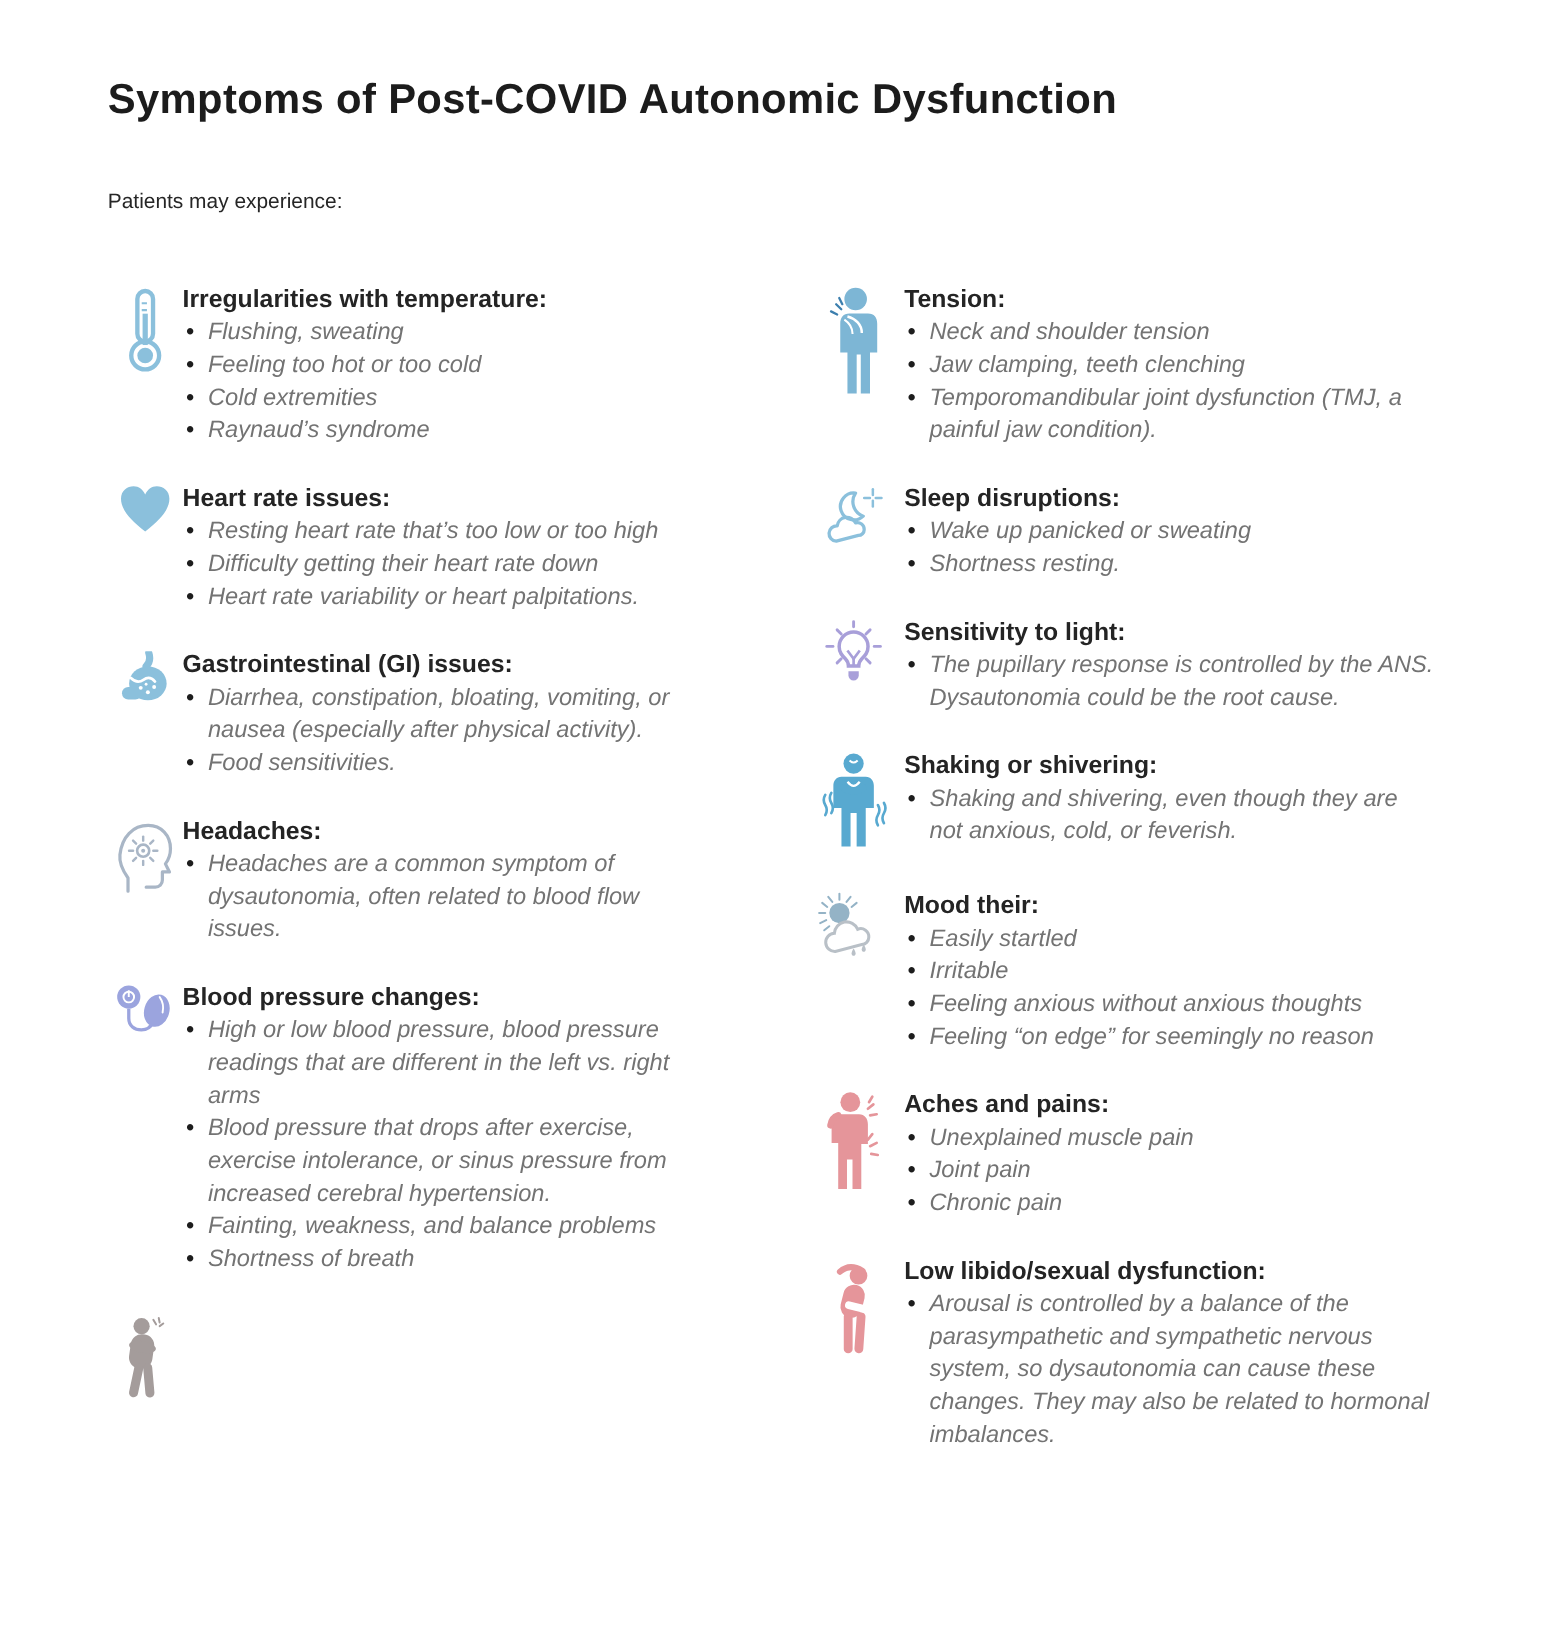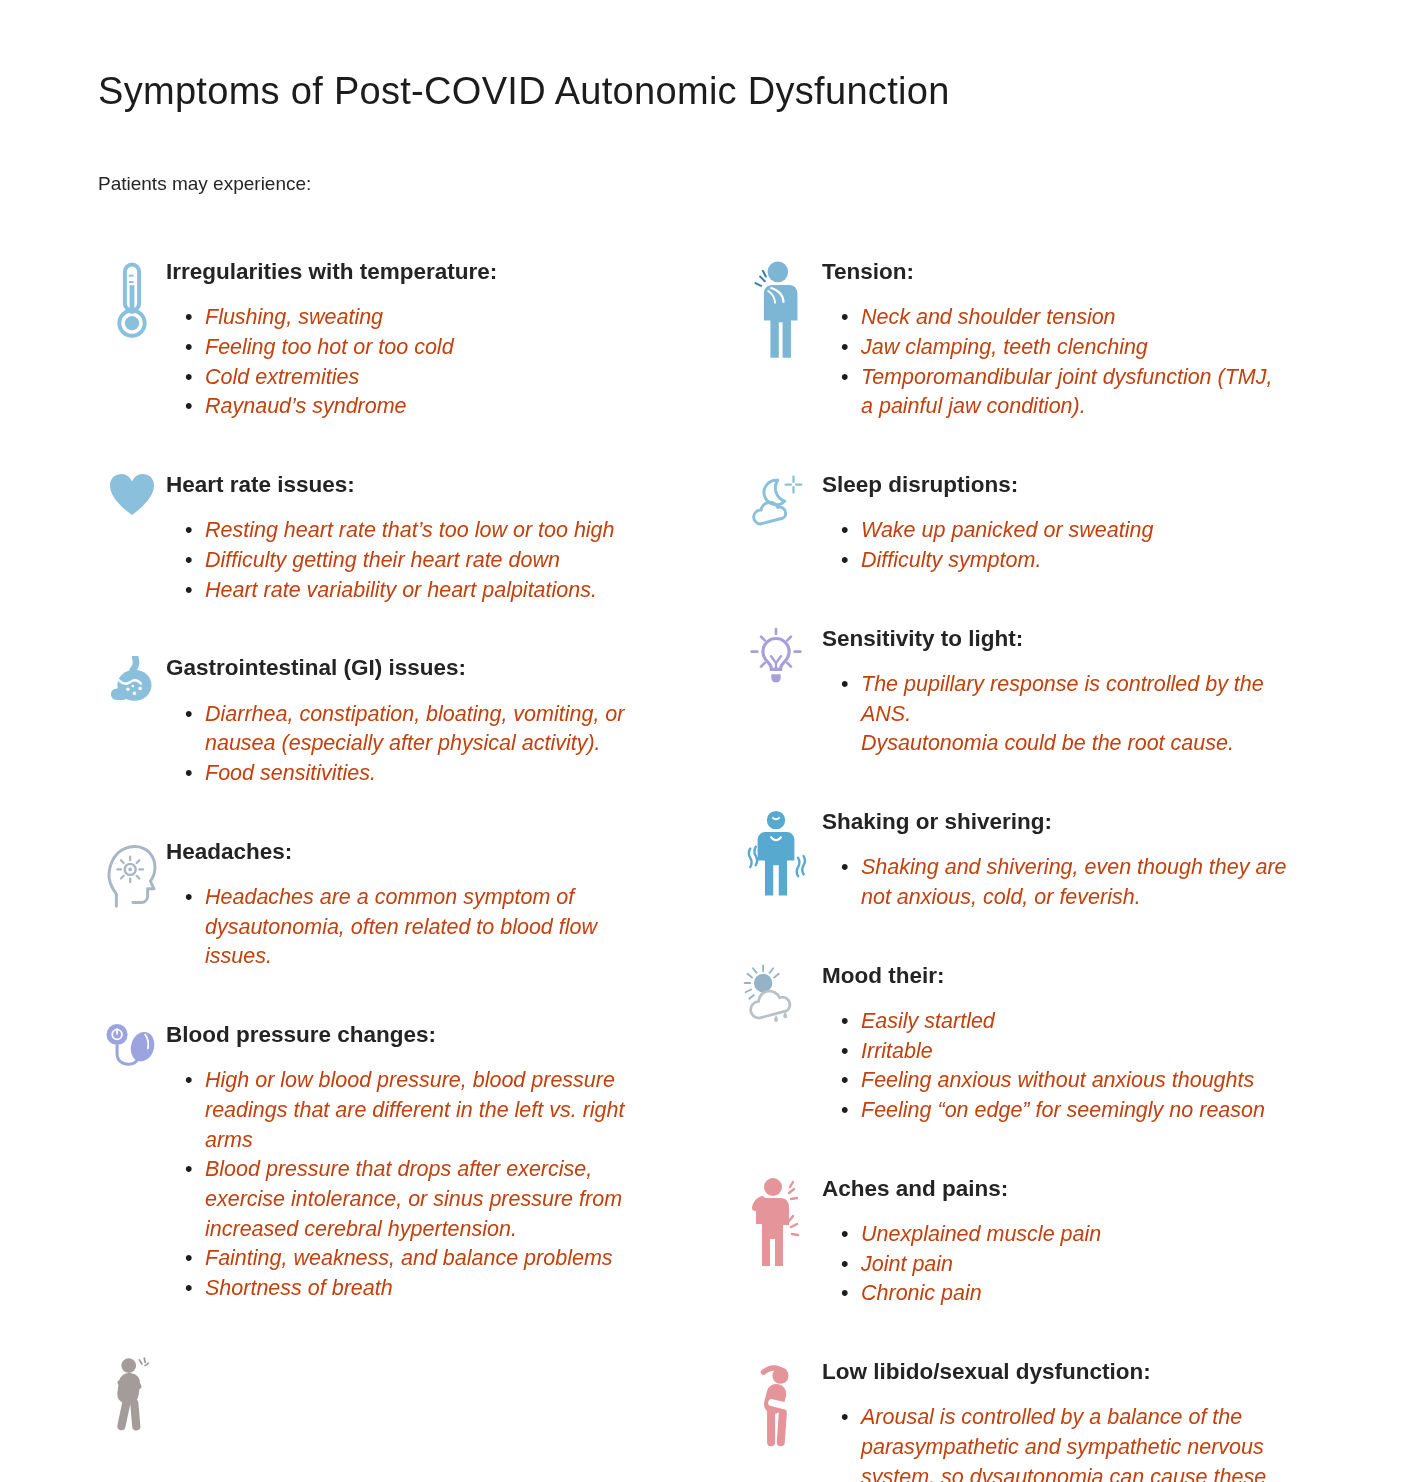--- a/index.html
+++ b/index.html
@@ -1,28 +1,28 @@
 <!DOCTYPE html>
 <html><head>
 <meta charset="utf-8">
 <style>
   *{box-sizing:border-box}
   html,body{margin:0;padding:0}
   body{width:1405px;height:1482px;background:#ffffff;font-family:"Liberation Sans",sans-serif;color:#2e2e2e;overflow:hidden}
   .page{padding:70px 56px 0 98px}
-  .title{font-size:38px;font-weight:400;letter-spacing:.3px;color:#1c1c1c;margin:0}
+  .title{font-size:38px;font-weight:700;letter-spacing:.3px;color:#1c1c1c;margin:0}
   .subtitle{font-size:19px;font-weight:500;color:#262626;margin:60px 0 0}
   .cols{display:grid;grid-template-columns:632px 1fr;margin-top:62px}
   .col{display:flex;flex-direction:column;gap:32px}
   .sec{display:grid;grid-template-columns:68px 1fr}
   .col-right .sec{grid-template-columns:92px 1fr}
   .ic-wrap{display:flex;justify-content:center;align-items:flex-start;padding-top:3px}
   .txt{max-width:482px}
   .hd{font-size:22.5px;font-weight:600;color:#242424;margin:0;line-height:1.35}
-  .bl{list-style:none;margin:16px;padding:0;font-style:italic;font-size:21.5px;line-height:1.38;color:#c2410c}
+  .bl{list-style:none;margin:0;padding:0;font-style:italic;font-size:21.5px;line-height:1.38;color:#737373}
   .bl li{position:relative;padding-left:23px;white-space:pre-line}
   .bl li::before{content:"\2022";position:absolute;left:3px;top:0;font-style:normal;color:#1d1d1d}
 </style>
 </head>
 <body>
 
 <div class="page">
   <h1 class="title">Symptoms of Post-COVID Autonomic Dysfunction</h1>
   <h2 class="subtitle">Patients may experience:</h2>
   <div class="cols">
@@ -187,21 +187,21 @@
                 <line x1="52" y1="14" x2="52" y2="20"></line>
                 <line x1="43" y1="11" x2="49" y2="11"></line>
                 <line x1="55" y1="11" x2="61" y2="11"></line>
               </g>
             </svg>
           </span>
     <div class="txt">
       <h3 class="hd">Sleep disruptions:</h3>
       <ul class="bl">
               <li>Wake up panicked or sweating</li>
-              <li>Difficulty symptom.</li>
+              <li>Shortness resting.</li>
             </ul>
     </div>
   </section>
 
   <section class="sec">
     <span class="ic-wrap" style="color: rgb(168, 159, 217);">
             <svg width="60" height="68" viewBox="0 0 64 72">
               <path d="M32 12a14 14 0 0 1 14 14c0 6-3 9-6 12-2 2-3 4-3 7H27c0-3-1-5-3-7-3-3-6-6-6-12a14 14 0 0 1 14-14z" fill="none" stroke="currentColor" stroke-width="3.4"></path>
               <path d="M26 30l6 8 6-8" fill="none" stroke="currentColor" stroke-width="2.6"></path>
               <line x1="32" y1="38" x2="32" y2="45" stroke="currentColor" stroke-width="2.6"></line>

